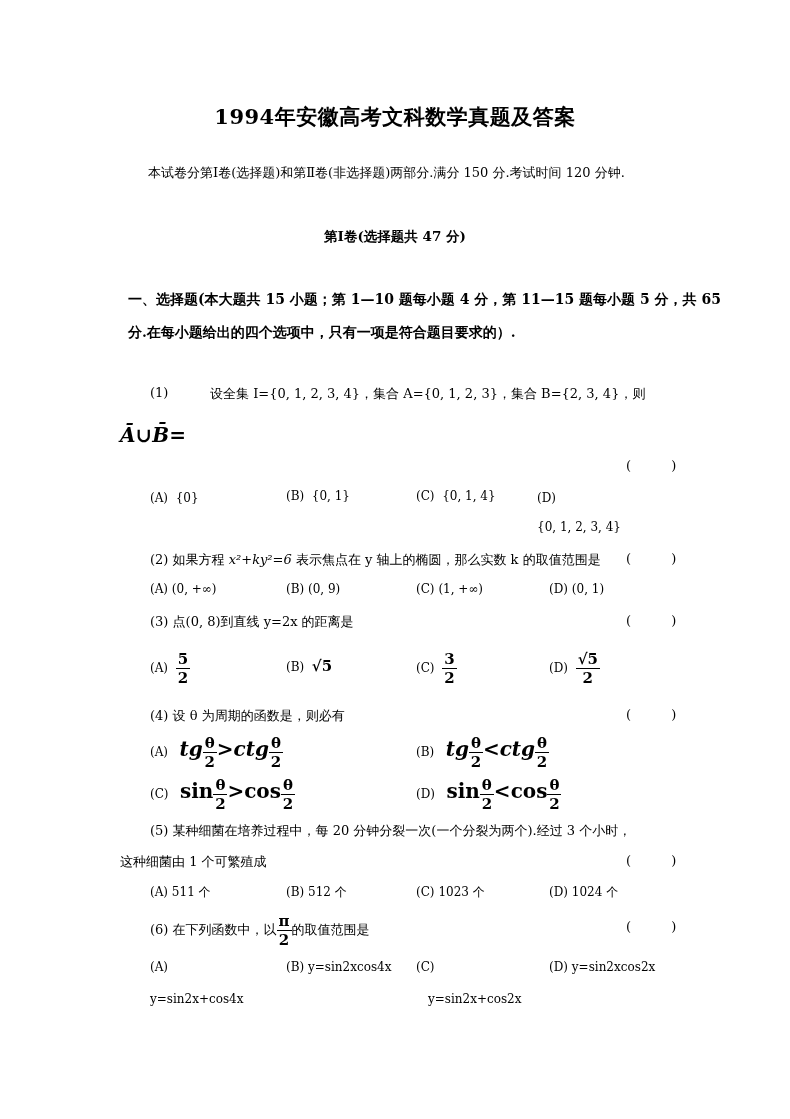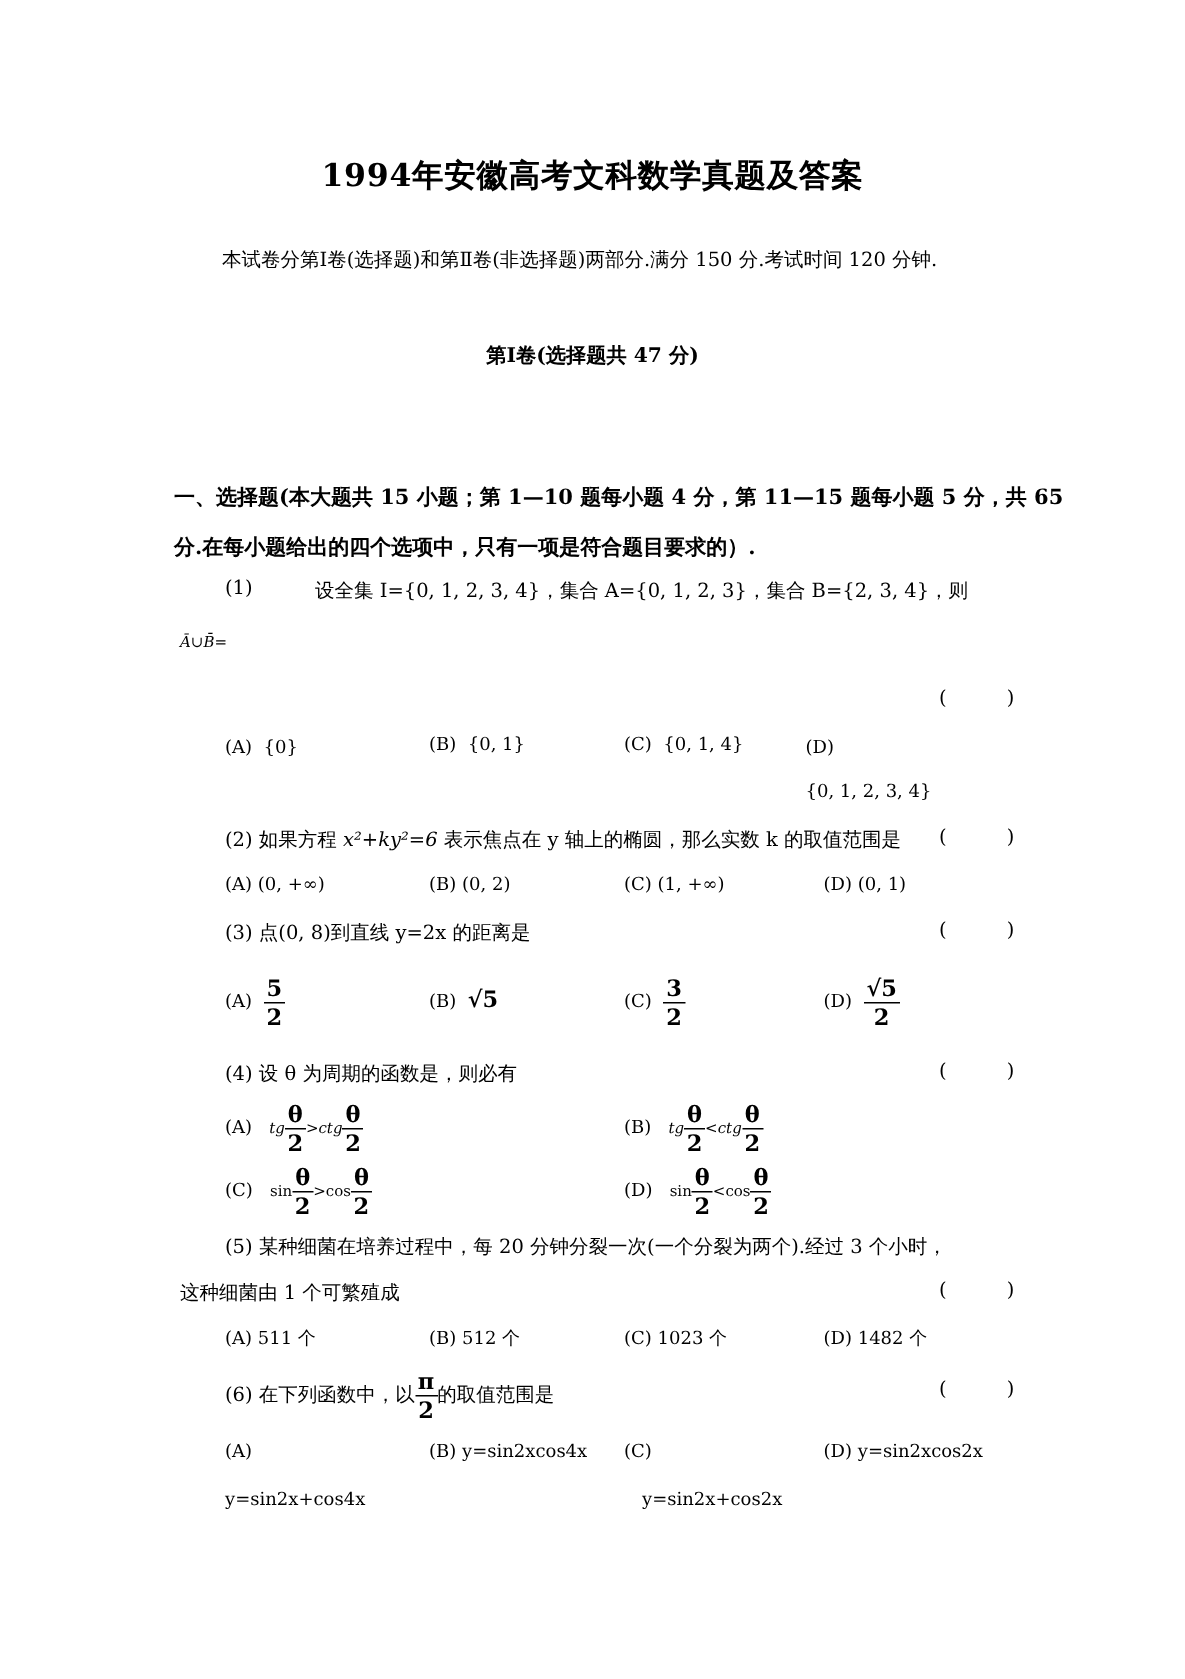--- a/index.html
+++ b/index.html
@@ -2,28 +2,28 @@
 <html><head>
 <meta charset="utf-8">
 <style>
   html, body { margin:0; padding:0; background:#ffffff; }
   body { width:790px; height:1119px; position:relative; overflow:hidden;
          font-family:"DejaVu Serif","Liberation Serif",serif; color:#000; }
   .abs { position:absolute; white-space:nowrap; }
   .title { left:0; width:790px; text-align:center; top:103px; font-size:21px; font-weight:bold; letter-spacing:0.5px; }
   .intro { left:148px; top:164px; font-size:13px; }
   .section { left:0; width:790px; text-align:center; top:228px; font-size:13.5px; font-weight:bold; }
-  .instr { left:116px; font-size:14px; font-weight:bold;margin-top:32px; }
+  .instr { left:128px; font-size:14px; font-weight:bold; }
   .q { font-size:13px; }
   .opt { font-size:12px; }
   .paren { font-size:13px; letter-spacing:18px; }
   i.v { font-style:italic; }
   .frac { display:inline-flex; flex-direction:column; align-items:center; vertical-align:middle; font-weight:bold; font-size:15px; line-height:18px; }
   .frac .num { border-bottom:1px solid #000; padding:0 2px; }
-  .mathb { font-weight:normal; font-style:italic; font-size:10px;text-align:right; }
+  .mathb { font-weight:bold; font-style:italic; font-size:20px;text-align:right; }
   .sqrt { font-weight:bold; font-size:15px; }
 </style>
 </head>
 <body>
 
 <div class="abs title">1994年安徽高考文科数学真题及答案</div>
 <div class="abs intro">本试卷分第Ⅰ卷(选择题)和第Ⅱ卷(非选择题)两部分.满分 150 分.考试时间 120 分钟.</div>
 <div class="abs section">第Ⅰ卷(选择题共 47 分)</div>
 <div class="abs instr" style="top:291px">一、选择题(本大题共 15 小题；第 1—10 题每小题 4 分，第 11—15 题每小题 5 分，共 65</div>
 <div class="abs instr" style="top:324px">分.在每小题给出的四个选项中，只有一项是符合题目要求的）.</div>
@@ -34,21 +34,21 @@
 <div class="abs paren" style="left:626px;top:458px">(  )</div>
 <div class="abs opt" style="left:150px;top:491px"><span>(A)</span>&nbsp; <span>{0}</span></div>
 <div class="abs opt" style="left:286px;top:489px"><span>(B)</span>&nbsp; <span>{0, 1}</span></div>
 <div class="abs opt" style="left:416px;top:489px"><span>(C)</span>&nbsp; <span>{0, 1, 4}</span></div>
 <div class="abs opt" style="left:537px;top:491px">(D)</div>
 <div class="abs opt" style="left:537px;top:520px">{0, 1, 2, 3, 4}</div>
 
 <div class="abs q" style="left:150px;top:551px"><span>(2)</span> <span>如果方程 </span><i class="v">x²+ky²=6</i><span> 表示焦点在 y 轴上的椭圆，那么实数 k 的取值范围是</span></div>
 <div class="abs paren" style="left:626px;top:551px">(  )</div>
 <div class="abs opt" style="left:150px;top:582px"><span>(A)</span> <span>(0, +∞)</span></div>
-<div class="abs opt" style="left:286px;top:582px"><span>(B)</span> <span>(0, 2)</span></div>
+<div class="abs opt" style="left:286px;top:582px"><span>(B)</span> <span>(0, 9)</span></div>
 <div class="abs opt" style="left:416px;top:582px"><span>(C)</span> <span>(1, +∞)</span></div>
 <div class="abs opt" style="left:549px;top:582px"><span>(D)</span> <span>(0, 1)</span></div>
 
 <div class="abs q" style="left:150px;top:613px"><span>(3)</span> <span>点(0, 8)到直线 y=2x 的距离是</span></div>
 <div class="abs paren" style="left:626px;top:613px">(  )</div>
 <div class="abs opt" style="left:150px;top:650px"><span>(A)</span>&nbsp; <span class="frac">
       <span class="num">5</span>
       <span>2</span>
     </span></div>
 <div class="abs opt" style="left:286px;top:657px"><span>(B)</span>&nbsp; <span class="sqrt">√5</span></div>
@@ -92,21 +92,21 @@
       <span class="num">θ</span>
       <span>2</span>
     </span></div>
 
 <div class="abs q" style="left:150px;top:822px"><span>(5)</span> <span>某种细菌在培养过程中，每 20 分钟分裂一次(一个分裂为两个).经过 3 个小时，</span></div>
 <div class="abs q" style="left:120px;top:853px">这种细菌由 1 个可繁殖成</div>
 <div class="abs paren" style="left:626px;top:853px">(  )</div>
 <div class="abs opt" style="left:150px;top:884px"><span>(A)</span> <span>511 个</span></div>
 <div class="abs opt" style="left:286px;top:884px"><span>(B)</span> <span>512 个</span></div>
 <div class="abs opt" style="left:416px;top:884px"><span>(C)</span> <span>1023 个</span></div>
-<div class="abs opt" style="left:549px;top:884px"><span>(D)</span> <span>1482 个</span></div>
+<div class="abs opt" style="left:549px;top:884px"><span>(D)</span> <span>1024 个</span></div>
 
 <div class="abs q" style="left:150px;top:912px"><span>(6)</span> <span>在下列函数中，以</span><span class="frac">
       <span class="num">π</span>
       <span>2</span>
     </span><span>的取值范围是</span></div>
 <div class="abs paren" style="left:626px;top:919px">(  )</div>
 <div class="abs opt" style="left:150px;top:960px">(A)</div>
 <div class="abs opt" style="left:150px;top:992px">y=sin2x+cos4x</div>
 <div class="abs opt" style="left:286px;top:960px"><span>(B)</span> <span>y=sin2xcos4x</span></div>
 <div class="abs opt" style="left:416px;top:960px">(C)</div>

